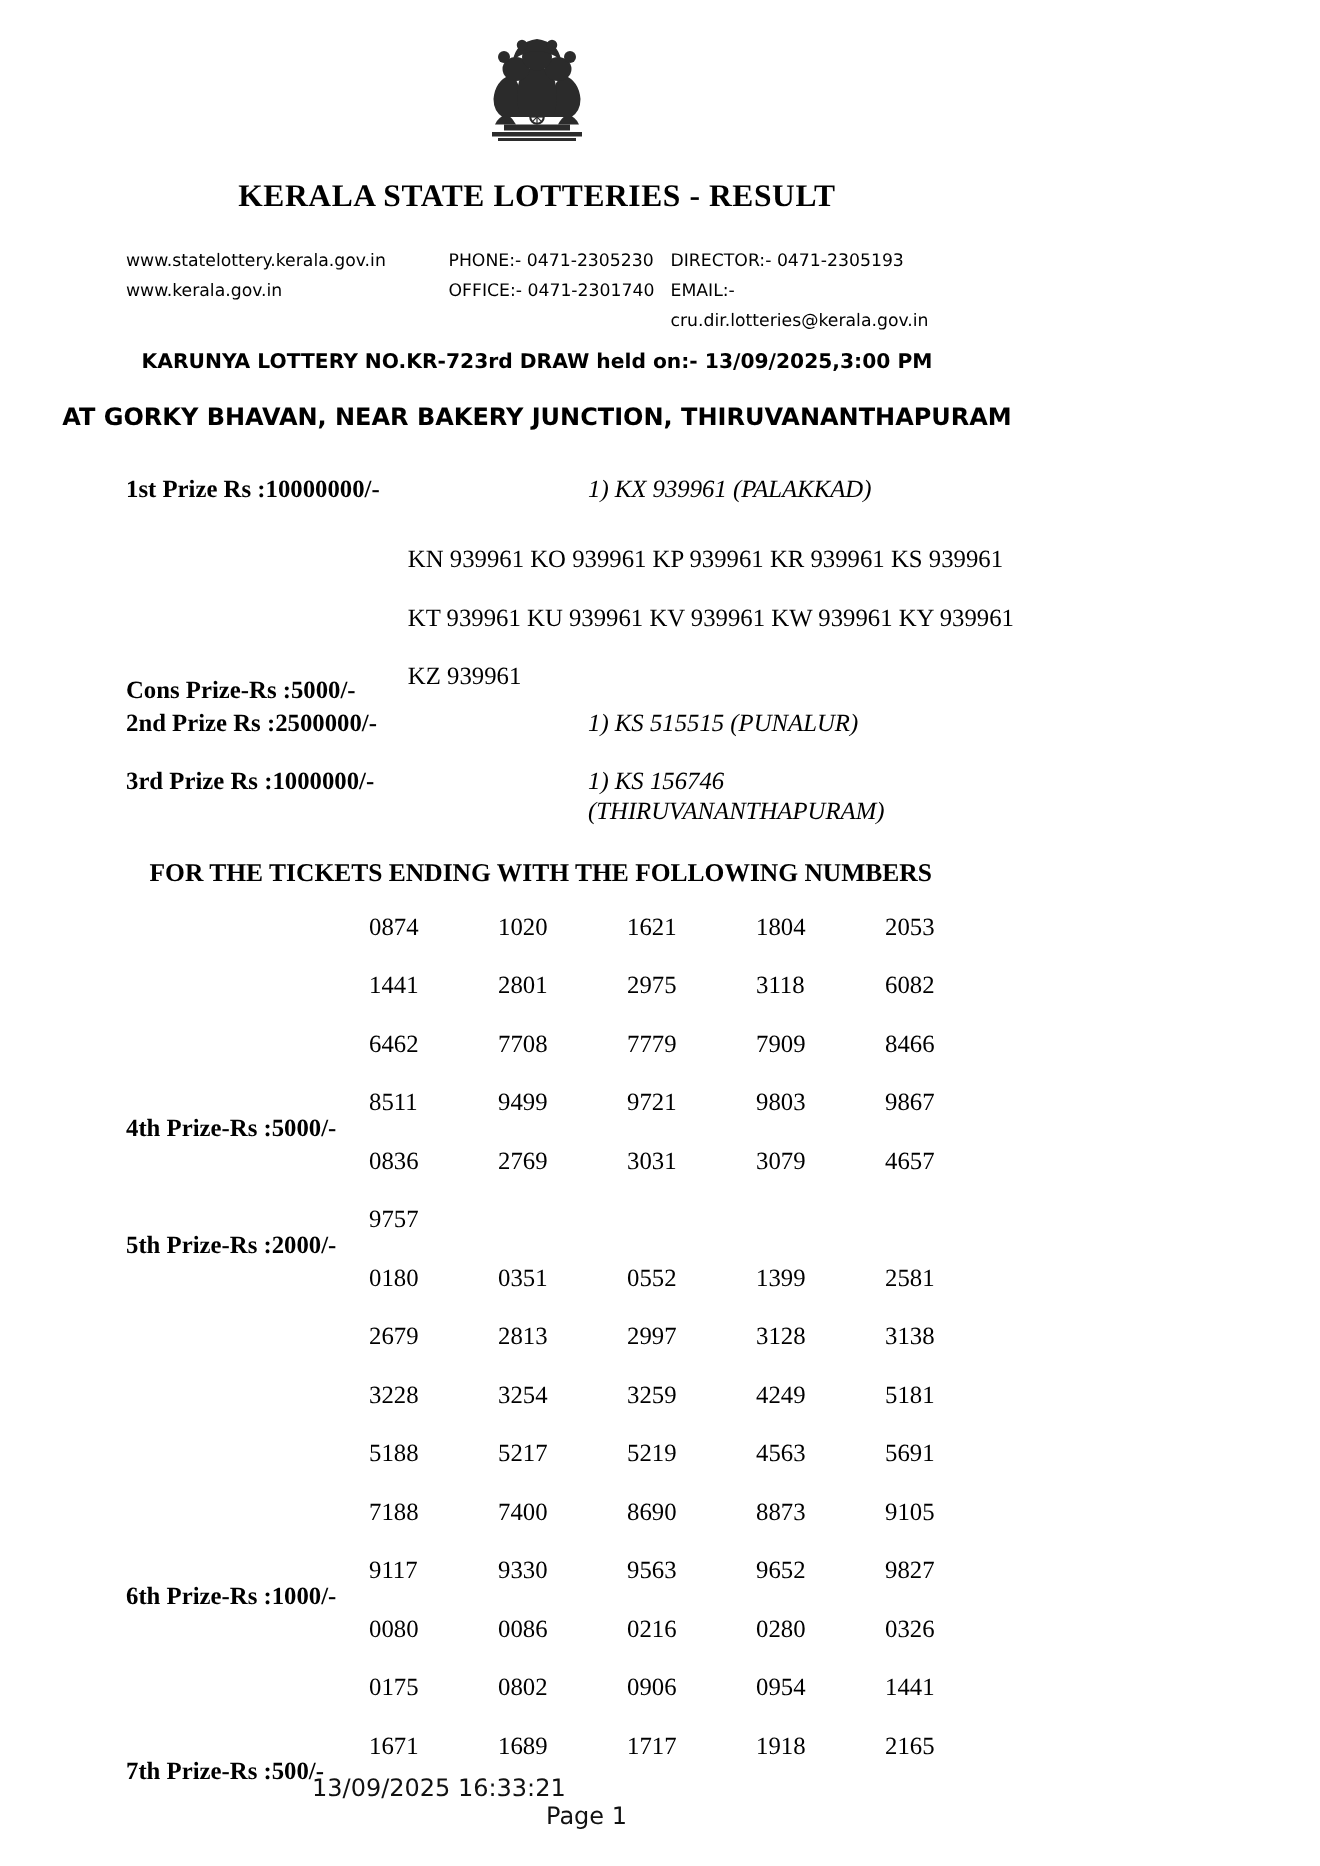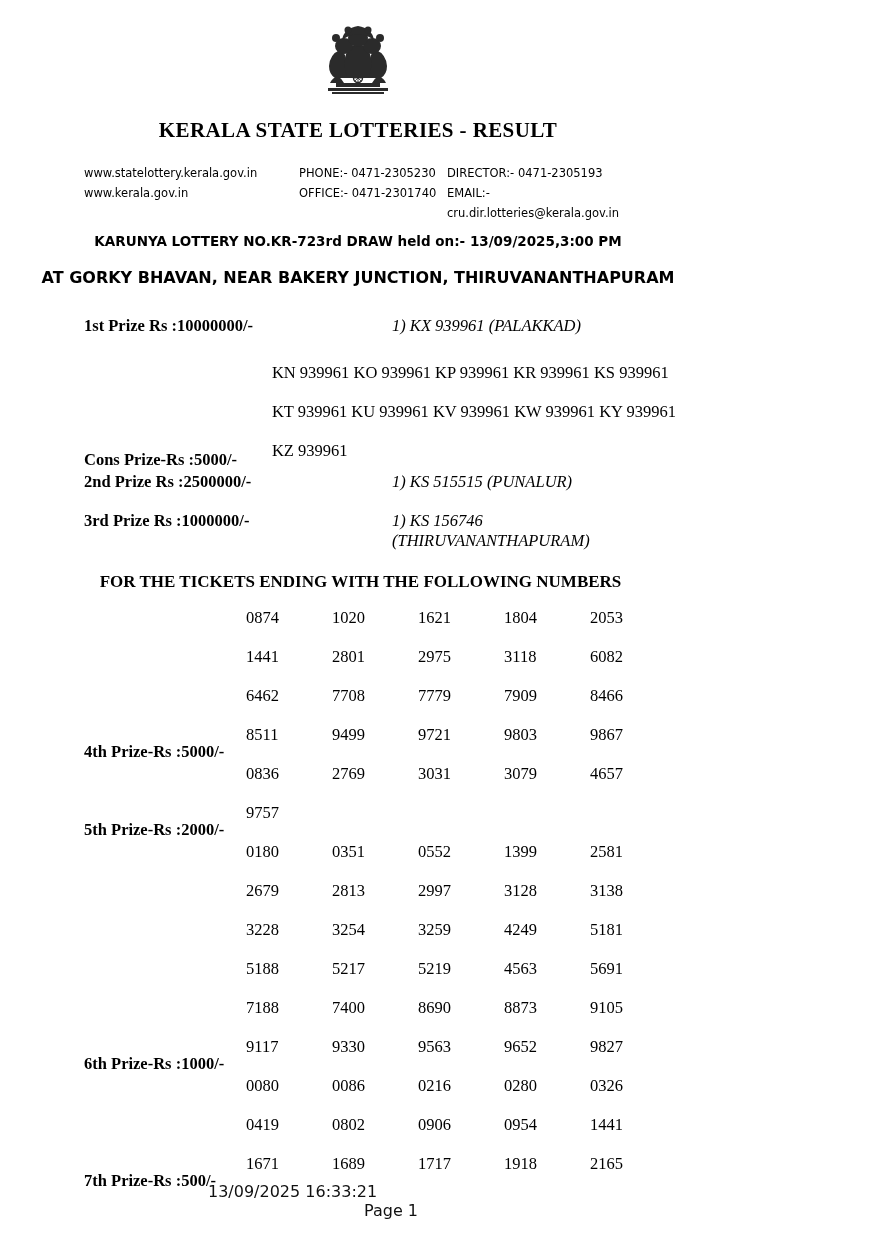--- a/index.html
+++ b/index.html
@@ -357,21 +357,21 @@
       <div class="plabel">7th Prize-Rs :500/-</div>
       <div class="numgrid">
         <div class="numrow">
           <div class="numcell">0080</div>
           <div class="numcell">0086</div>
           <div class="numcell">0216</div>
           <div class="numcell">0280</div>
           <div class="numcell">0326</div>
         </div>
         <div class="numrow">
-          <div class="numcell">0419</div>
+          <div class="numcell">0175</div>
           <div class="numcell">0802</div>
           <div class="numcell">0906</div>
           <div class="numcell">0954</div>
           <div class="numcell">1441</div>
         </div>
         <div class="numrow">
           <div class="numcell">1671</div>
           <div class="numcell">1689</div>
           <div class="numcell">1717</div>
           <div class="numcell">1918</div>

